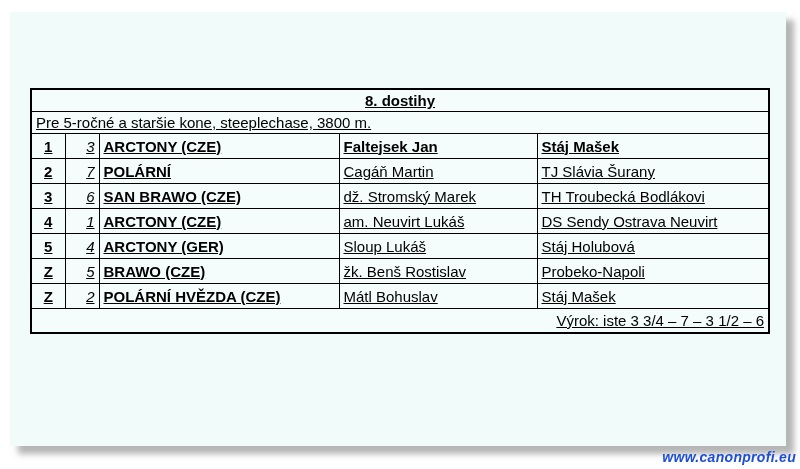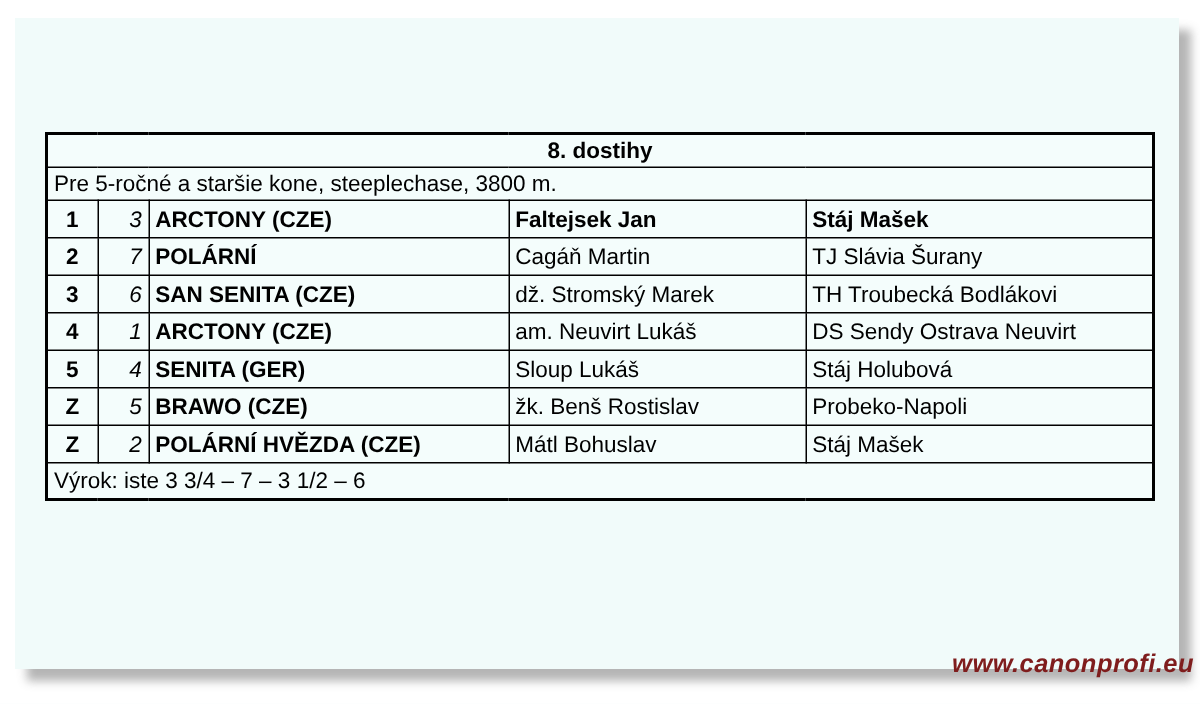--- a/index.html
+++ b/index.html
@@ -28,20 +28,21 @@
     position: absolute;
     left: 20px;
     top: 76px;
     width: 738px;
     border-collapse: collapse;
     table-layout: fixed;
     background: #f4fdfc;
     color: #000000;
     font-size: 15px;
     border: 2px solid #000000;
+    text-decoration: underline;
   }
   table.race-table td {
     border: 1px solid #000000;
     padding: 0 4px;
     overflow: hidden;
     white-space: nowrap;
     vertical-align: middle;
   }
   tr.title-row td,
   tr.subtitle-row td {
@@ -68,30 +69,30 @@
   }
   td.col-horse {
     font-weight: bold;
   }
   tr.data-row.winner td.col-rider,
   tr.data-row.winner td.col-stable {
     font-weight: bold;
   }
   tr.verdict-row td {
     height: 23px;
-    text-align: left;
+    text-align: right;
   }
   .watermark {
     position: absolute;
     right: 4px;
-    bottom: 16px;
-    font-size: 17px;
+    bottom: 4px;
+    font-size: 14px;
     font-style: italic;
     font-weight: bold;
-    color: #7f1d1d;
+    color: #1d4ed8;
     letter-spacing: 0.3px;
   }
 </style>
 </head>
 <body>
 
 <div class="page">
   <div class="document">
     <table class="race-table">
       <colgroup>
@@ -118,35 +119,35 @@
           <tr class="data-row">
     <td class="col-pos">2</td>
     <td class="col-num">7</td>
     <td class="col-horse">POLÁRNÍ</td>
     <td class="col-rider">Cagáň Martin</td>
     <td class="col-stable">TJ Slávia Šurany</td>
   </tr>
           <tr class="data-row">
     <td class="col-pos">3</td>
     <td class="col-num">6</td>
-    <td class="col-horse">SAN SENITA (CZE)</td>
+    <td class="col-horse">SAN BRAWO (CZE)</td>
     <td class="col-rider">dž. Stromský Marek</td>
     <td class="col-stable">TH Troubecká Bodlákovi</td>
   </tr>
           <tr class="data-row">
     <td class="col-pos">4</td>
     <td class="col-num">1</td>
     <td class="col-horse">ARCTONY (CZE)</td>
     <td class="col-rider">am. Neuvirt Lukáš</td>
     <td class="col-stable">DS Sendy Ostrava Neuvirt</td>
   </tr>
           <tr class="data-row">
     <td class="col-pos">5</td>
     <td class="col-num">4</td>
-    <td class="col-horse">SENITA (GER)</td>
+    <td class="col-horse">ARCTONY (GER)</td>
     <td class="col-rider">Sloup Lukáš</td>
     <td class="col-stable">Stáj Holubová</td>
   </tr>
           <tr class="data-row">
     <td class="col-pos">Z</td>
     <td class="col-num">5</td>
     <td class="col-horse">BRAWO (CZE)</td>
     <td class="col-rider">žk. Benš Rostislav</td>
     <td class="col-stable">Probeko-Napoli</td>
   </tr>

